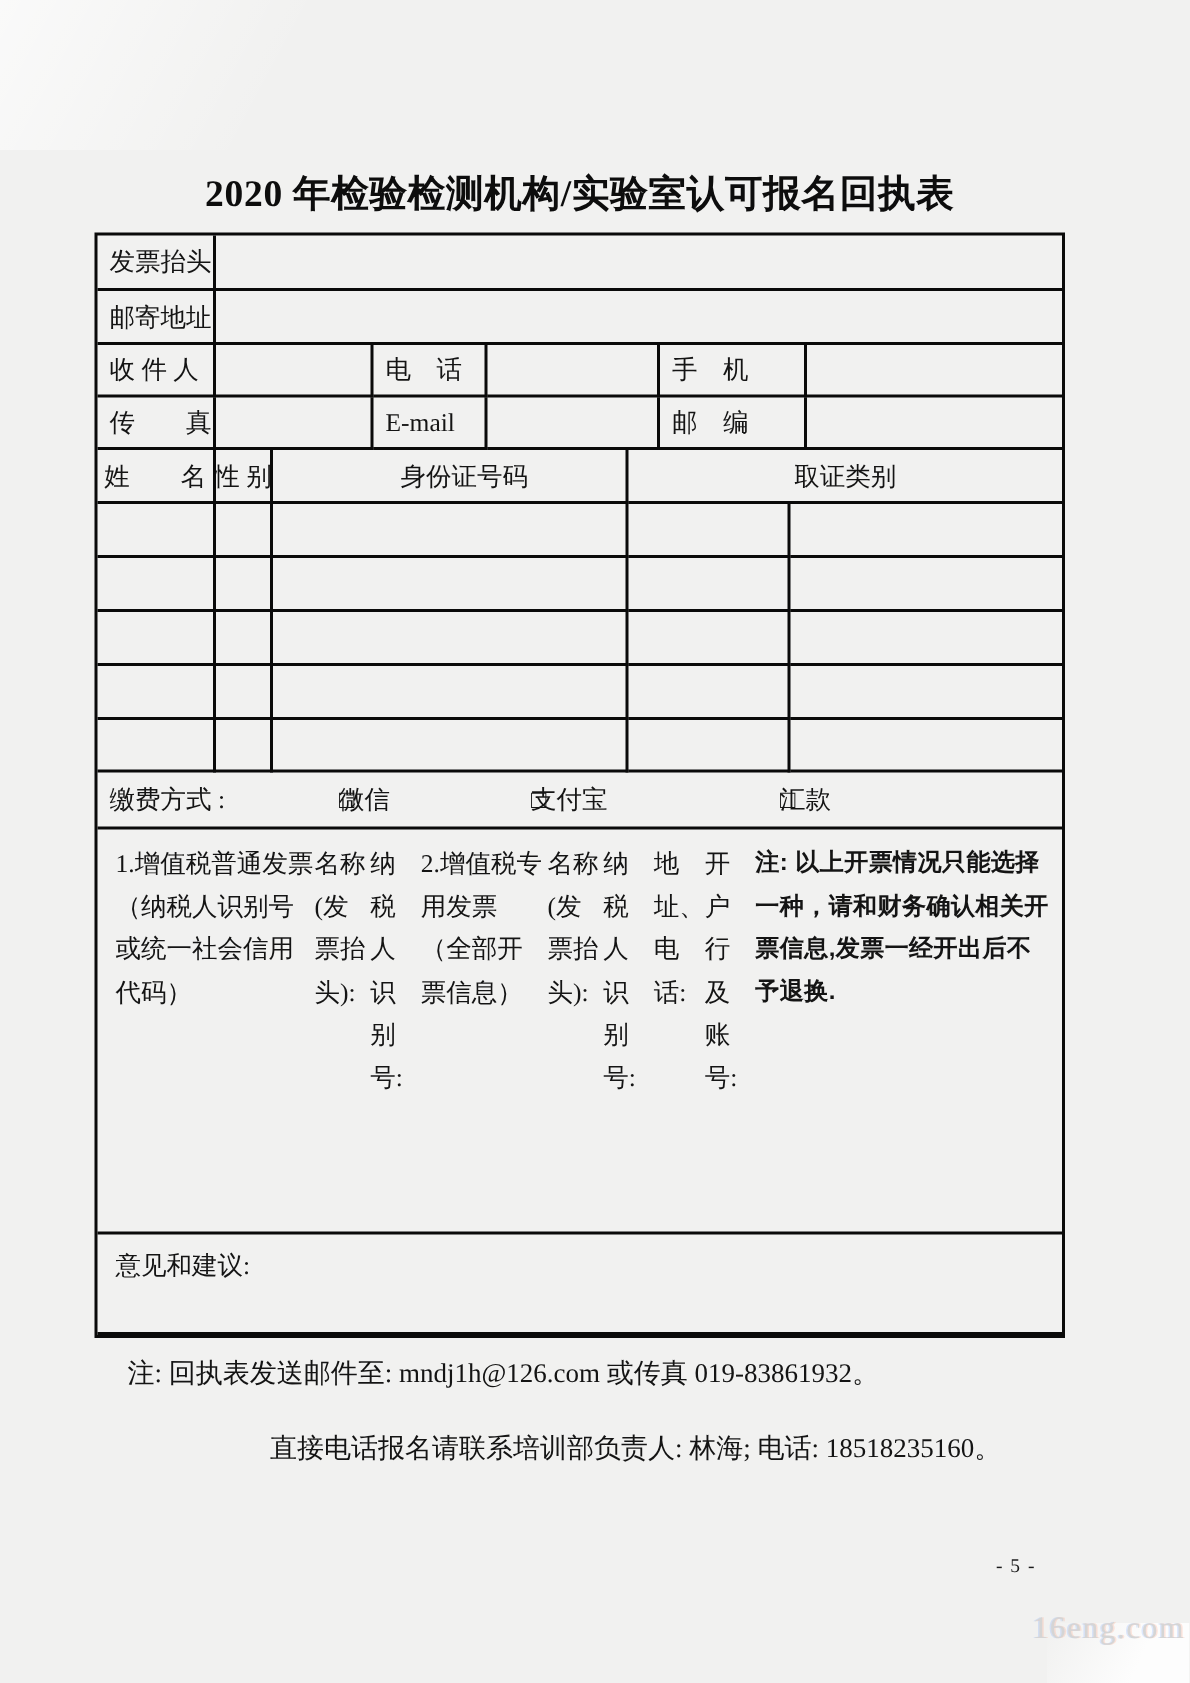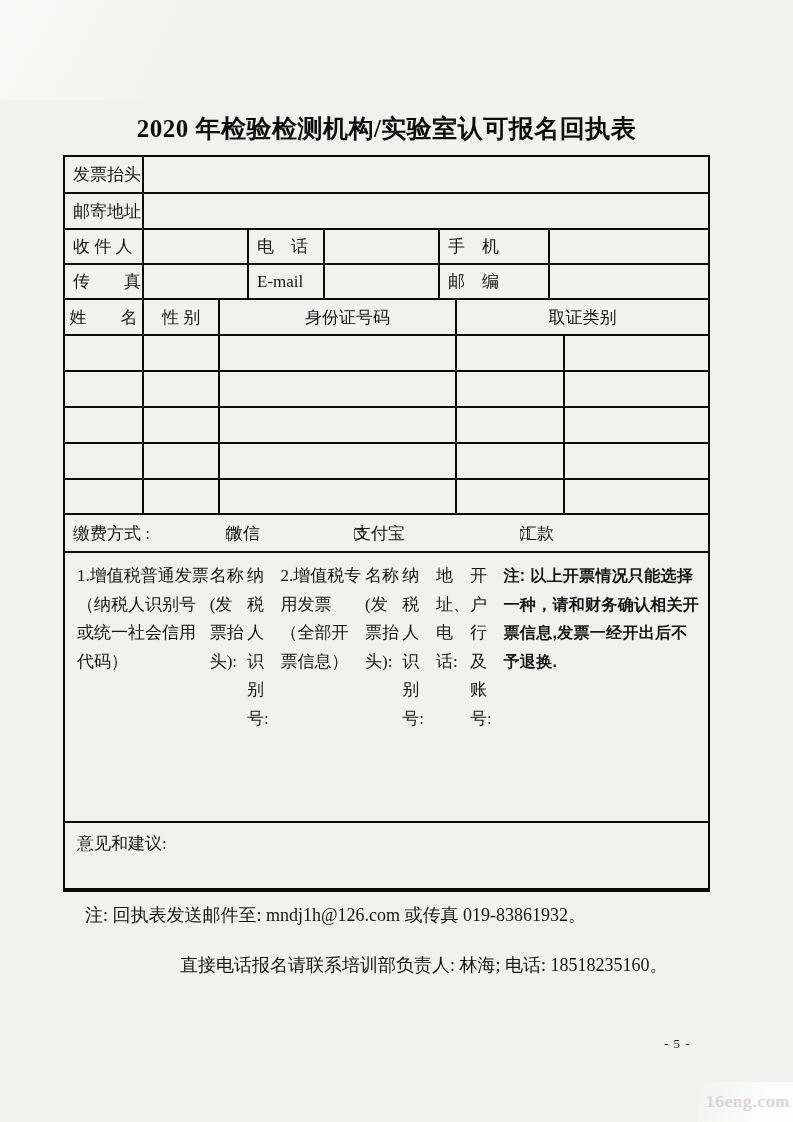--- a/index.html
+++ b/index.html
@@ -38,21 +38,21 @@
     display:flex;align-items:center;
     font-size:17px;overflow:hidden;white-space:nowrap;
   }
   .td.last{border-right:none;}
   .td.full{border-right:none;flex:1;padding-left:12px;}
   .label{padding-left:8px;}
   .center{justify-content:center;padding-left:0;}
   .h37{height:37px;} .h36{height:36px;} .h35{height:35px;border-radius:17px;} .h38{height:38px;}
   .h270{height:270px;} .h67{height:67px;border-bottom:none;justify-content:center;}
   .w95{width:79px;} .w105{width:105px;} .w76{width:76px;} .w115{width:115px;}
-  .w107{width:110px;} .w59{width:76px;} .w237{width:237px;padding-left:20px;} .w108{width:108px;}
+  .w107{width:98px;} .w59{width:38px;} .w237{width:237px;padding-left:20px;} .w108{width:108px;}
   .flex1{flex:1;}
   .pay-cell{position:relative;}
   .pay-cell span{position:absolute;top:50%;transform:translateY(-50%);font-size:17px;}
   .invoice{
     flex-direction:row;align-items:flex-start;justify-content:flex-start;
     padding:9px 8px 0 8px;white-space:normal;
   }
   .invoice .line{line-height:28.5px;font-size:17px;}
   .invoice .note{
     line-height:28.5px;font-size:16px;font-weight:bold;
@@ -61,21 +61,21 @@
   }
   .feedback{align-items:flex-start;padding-top:9px;}
   .foot{position:absolute;font-size:18px;color:#141414;white-space:nowrap;}
   .foot1{left:85px;top:903px;}
   .foot2{left:180px;top:953px;}
   .pagenum{
     position:absolute;left:664px;top:1036px;font-size:13px;letter-spacing:1px;
     color:#1a1a1a;
   }
   .watermark{
-    position:absolute;right:3px;bottom:10px;font-size:17px;letter-spacing:1px;
+    position:absolute;right:3px;bottom:24px;font-size:21px;letter-spacing:1px;
     color:#d5d5d5;
     text-shadow:1px 0 0 rgba(255,120,80,.18),-1px 0 0 rgba(80,140,255,.18);
   }
 </style>
 </head>
 <body>
 
 <div class="corner-light"></div>
 <div class="corner-br"></div>
 

